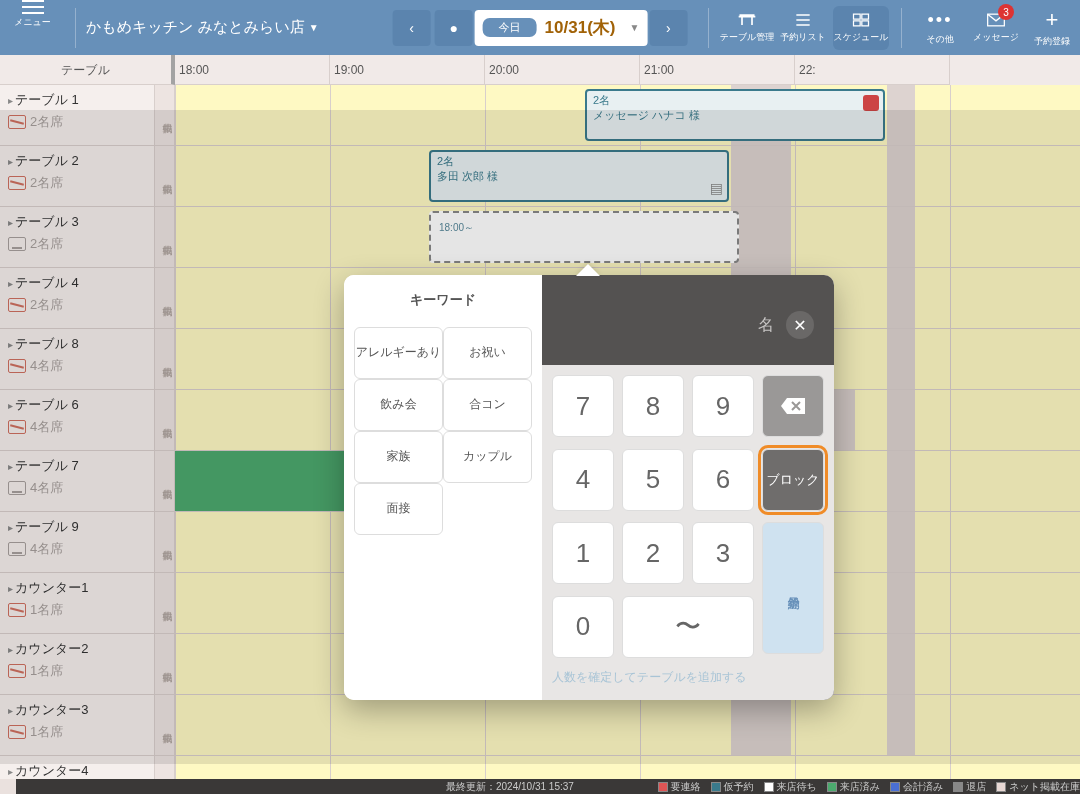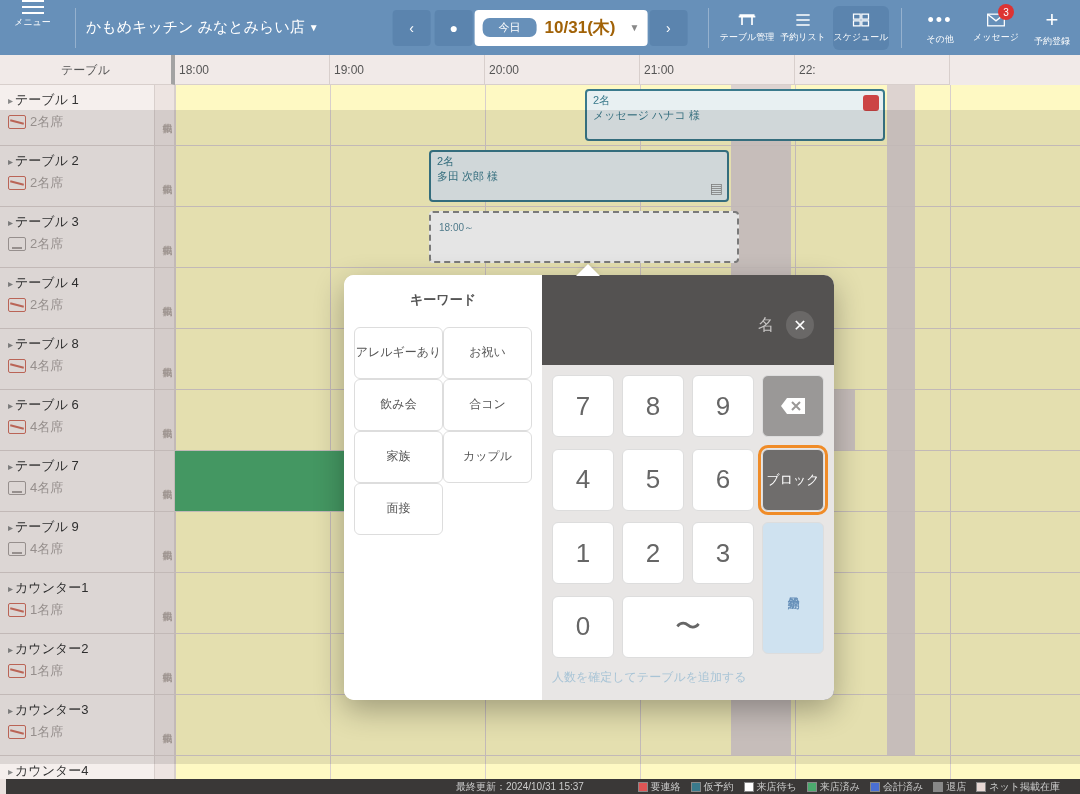--- a/index.html
+++ b/index.html
@@ -64,21 +64,21 @@
 .name-lbl{position:absolute;top:40px;right:60px;color:#c8c6c5;font-size:16px}
 .keypad{background:#e8e6e5;padding:10px;display:grid;grid-template-columns:repeat(4,1fr);gap:8px;height:335px}
 .key{background:#fff;border-radius:6px;border:1px solid #ddd;display:flex;align-items:center;justify-content:center;font-size:26px;color:#666;height:62px}
 .key.bk{background:#9a9897}
 .key.bk svg{width:28px;height:20px}
 .key.block{background:#6f6d6c;color:#fff;font-size:13px;outline:3px solid #f08c28;outline-offset:1px}
 .key.reg{background:#cfe2f0;color:#6790b9;font-size:12px;writing-mode:vertical-rl;grid-row:span 2;height:132px;line-height:1.8}
 .key.zero{grid-column:1}
 .key.tilde{grid-column:2/4}
 .add-tbl{grid-column:1/5;background:transparent;border:none;color:#a8c4d6;font-size:12px;height:auto}
-.footer{position:absolute;bottom:0;left:6px;right:0;height:15px;background:#3a3837;display:flex;align-items:center;color:#ccc;font-size:10px;padding:0 20px;gap:10px;justify-content:flex-end;z-index:10}
+.footer{position:absolute;bottom:0;left:16px;right:0;height:15px;background:#3a3837;display:flex;align-items:center;color:#ccc;font-size:10px;padding:0 0;gap:10px;justify-content:flex-end;z-index:10}
 .footer .upd{margin-right:auto;margin-left:430px}
 .leg{display:flex;align-items:center;gap:3px}
 .leg .sq{width:10px;height:10px;border:1px solid #888}
 </style>
 </head>
 <body>
 
 <div class="hdr">
   <div class="menu-btn">
     <div class="bars">

